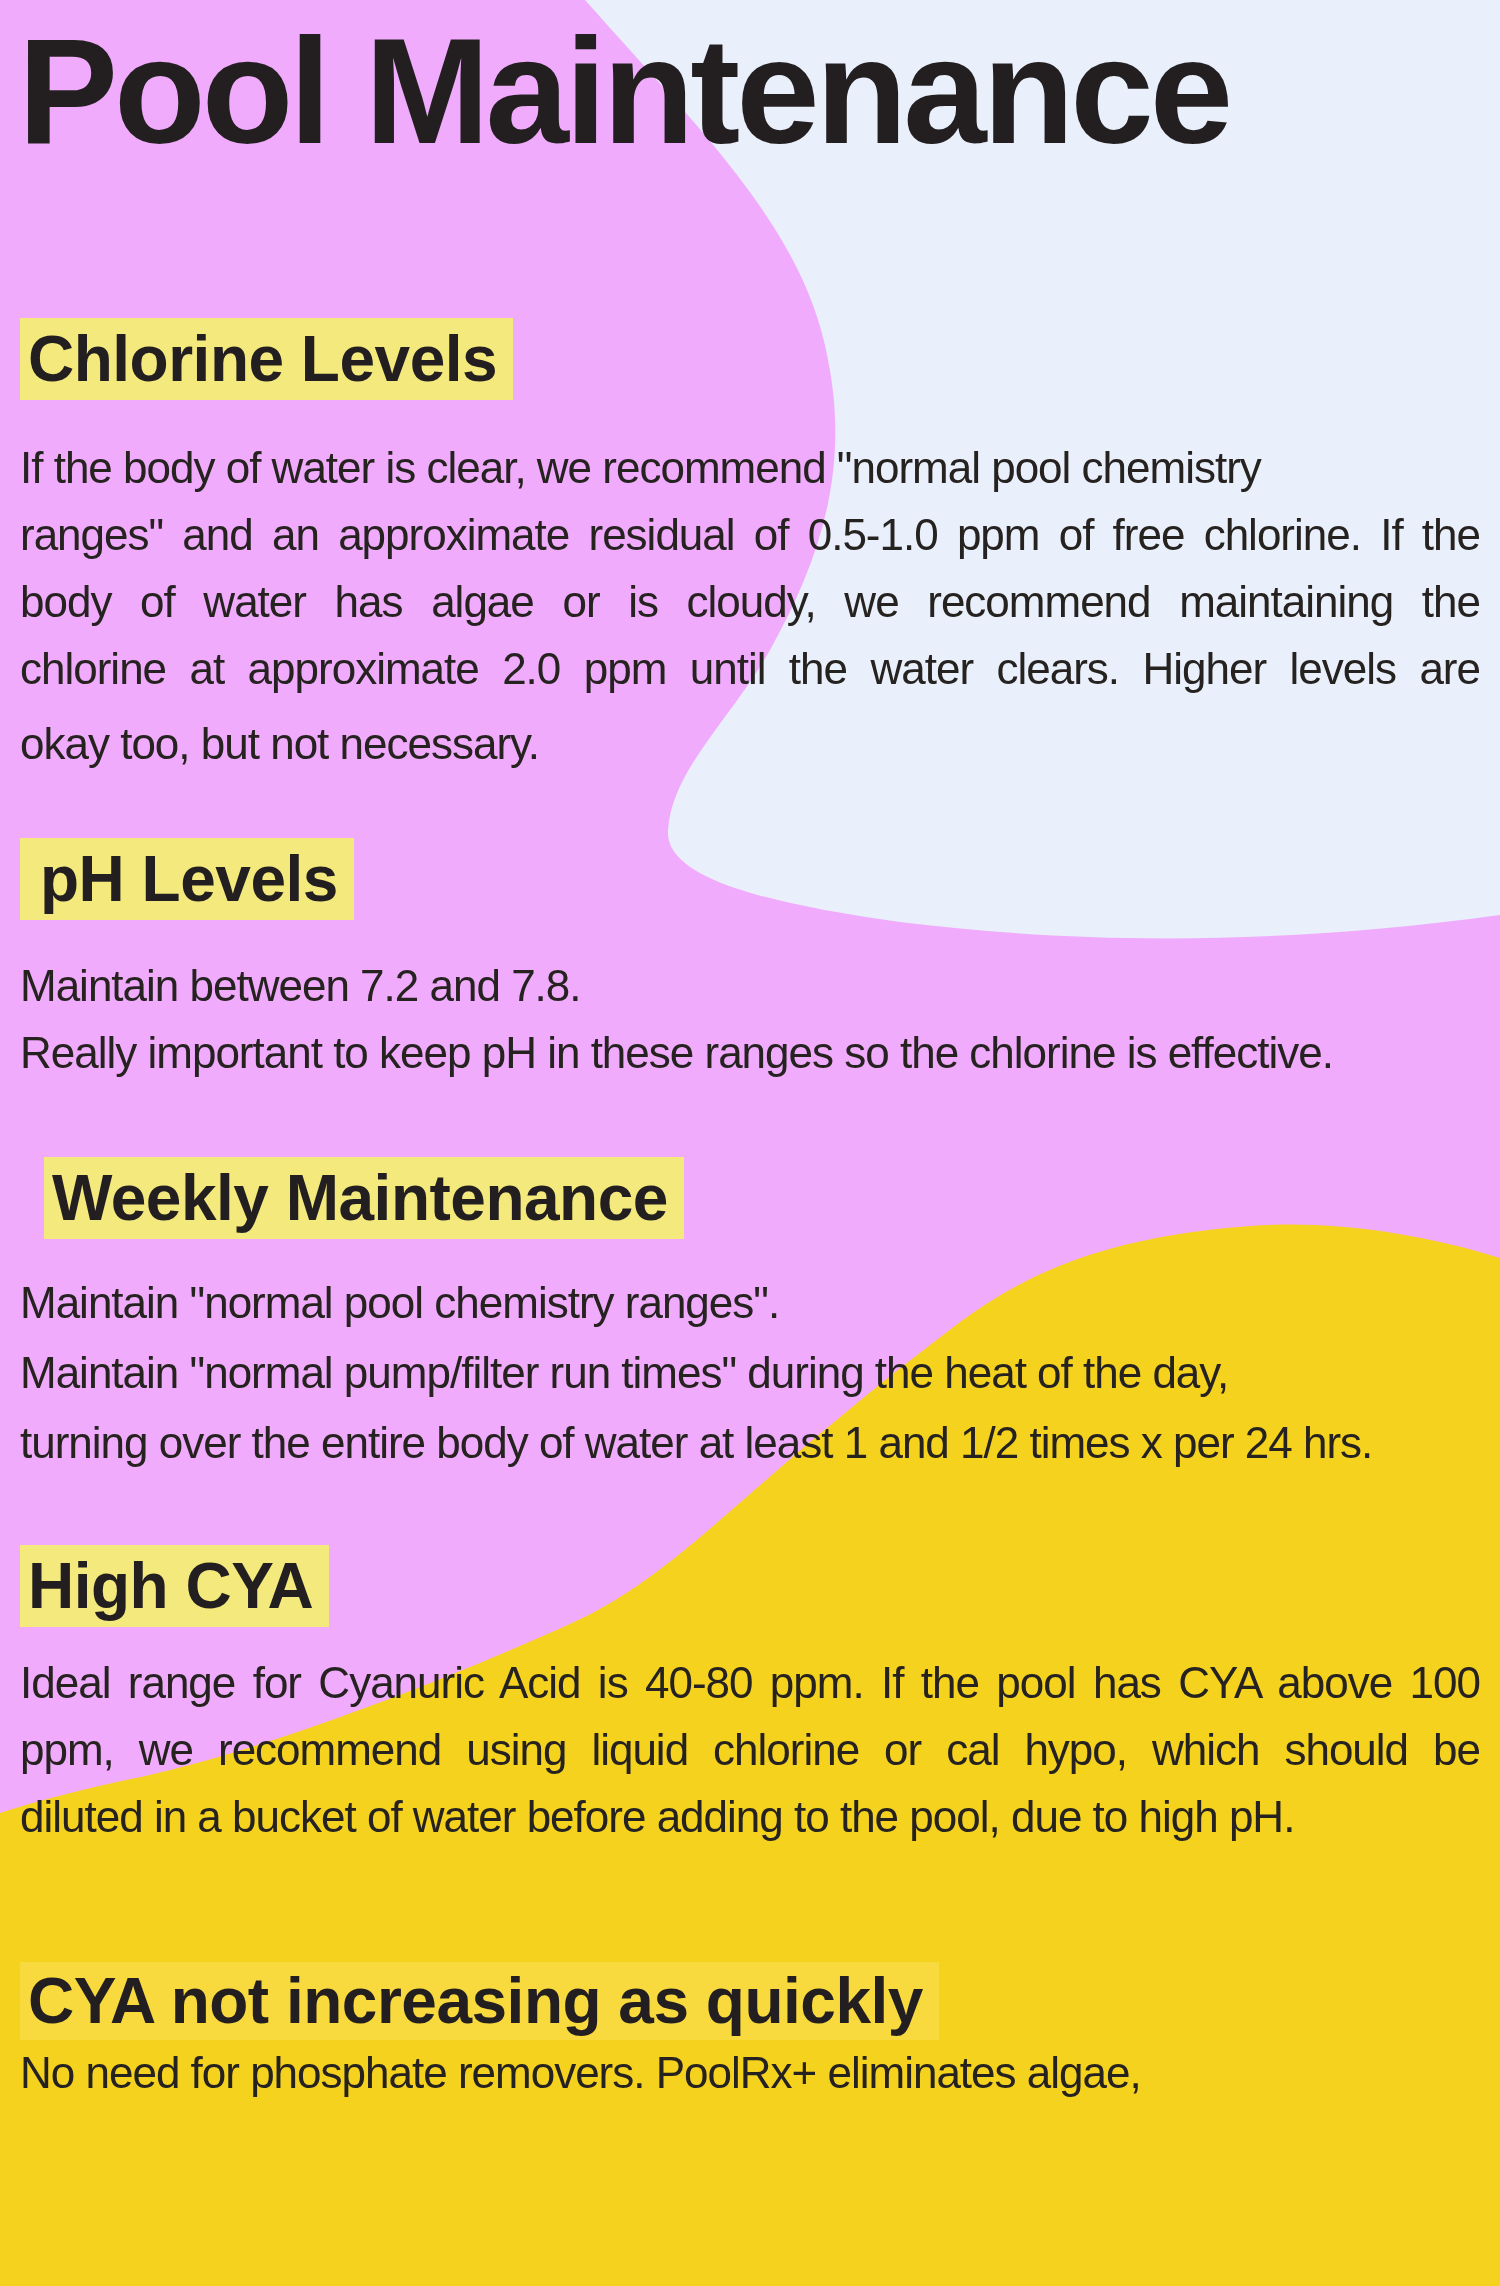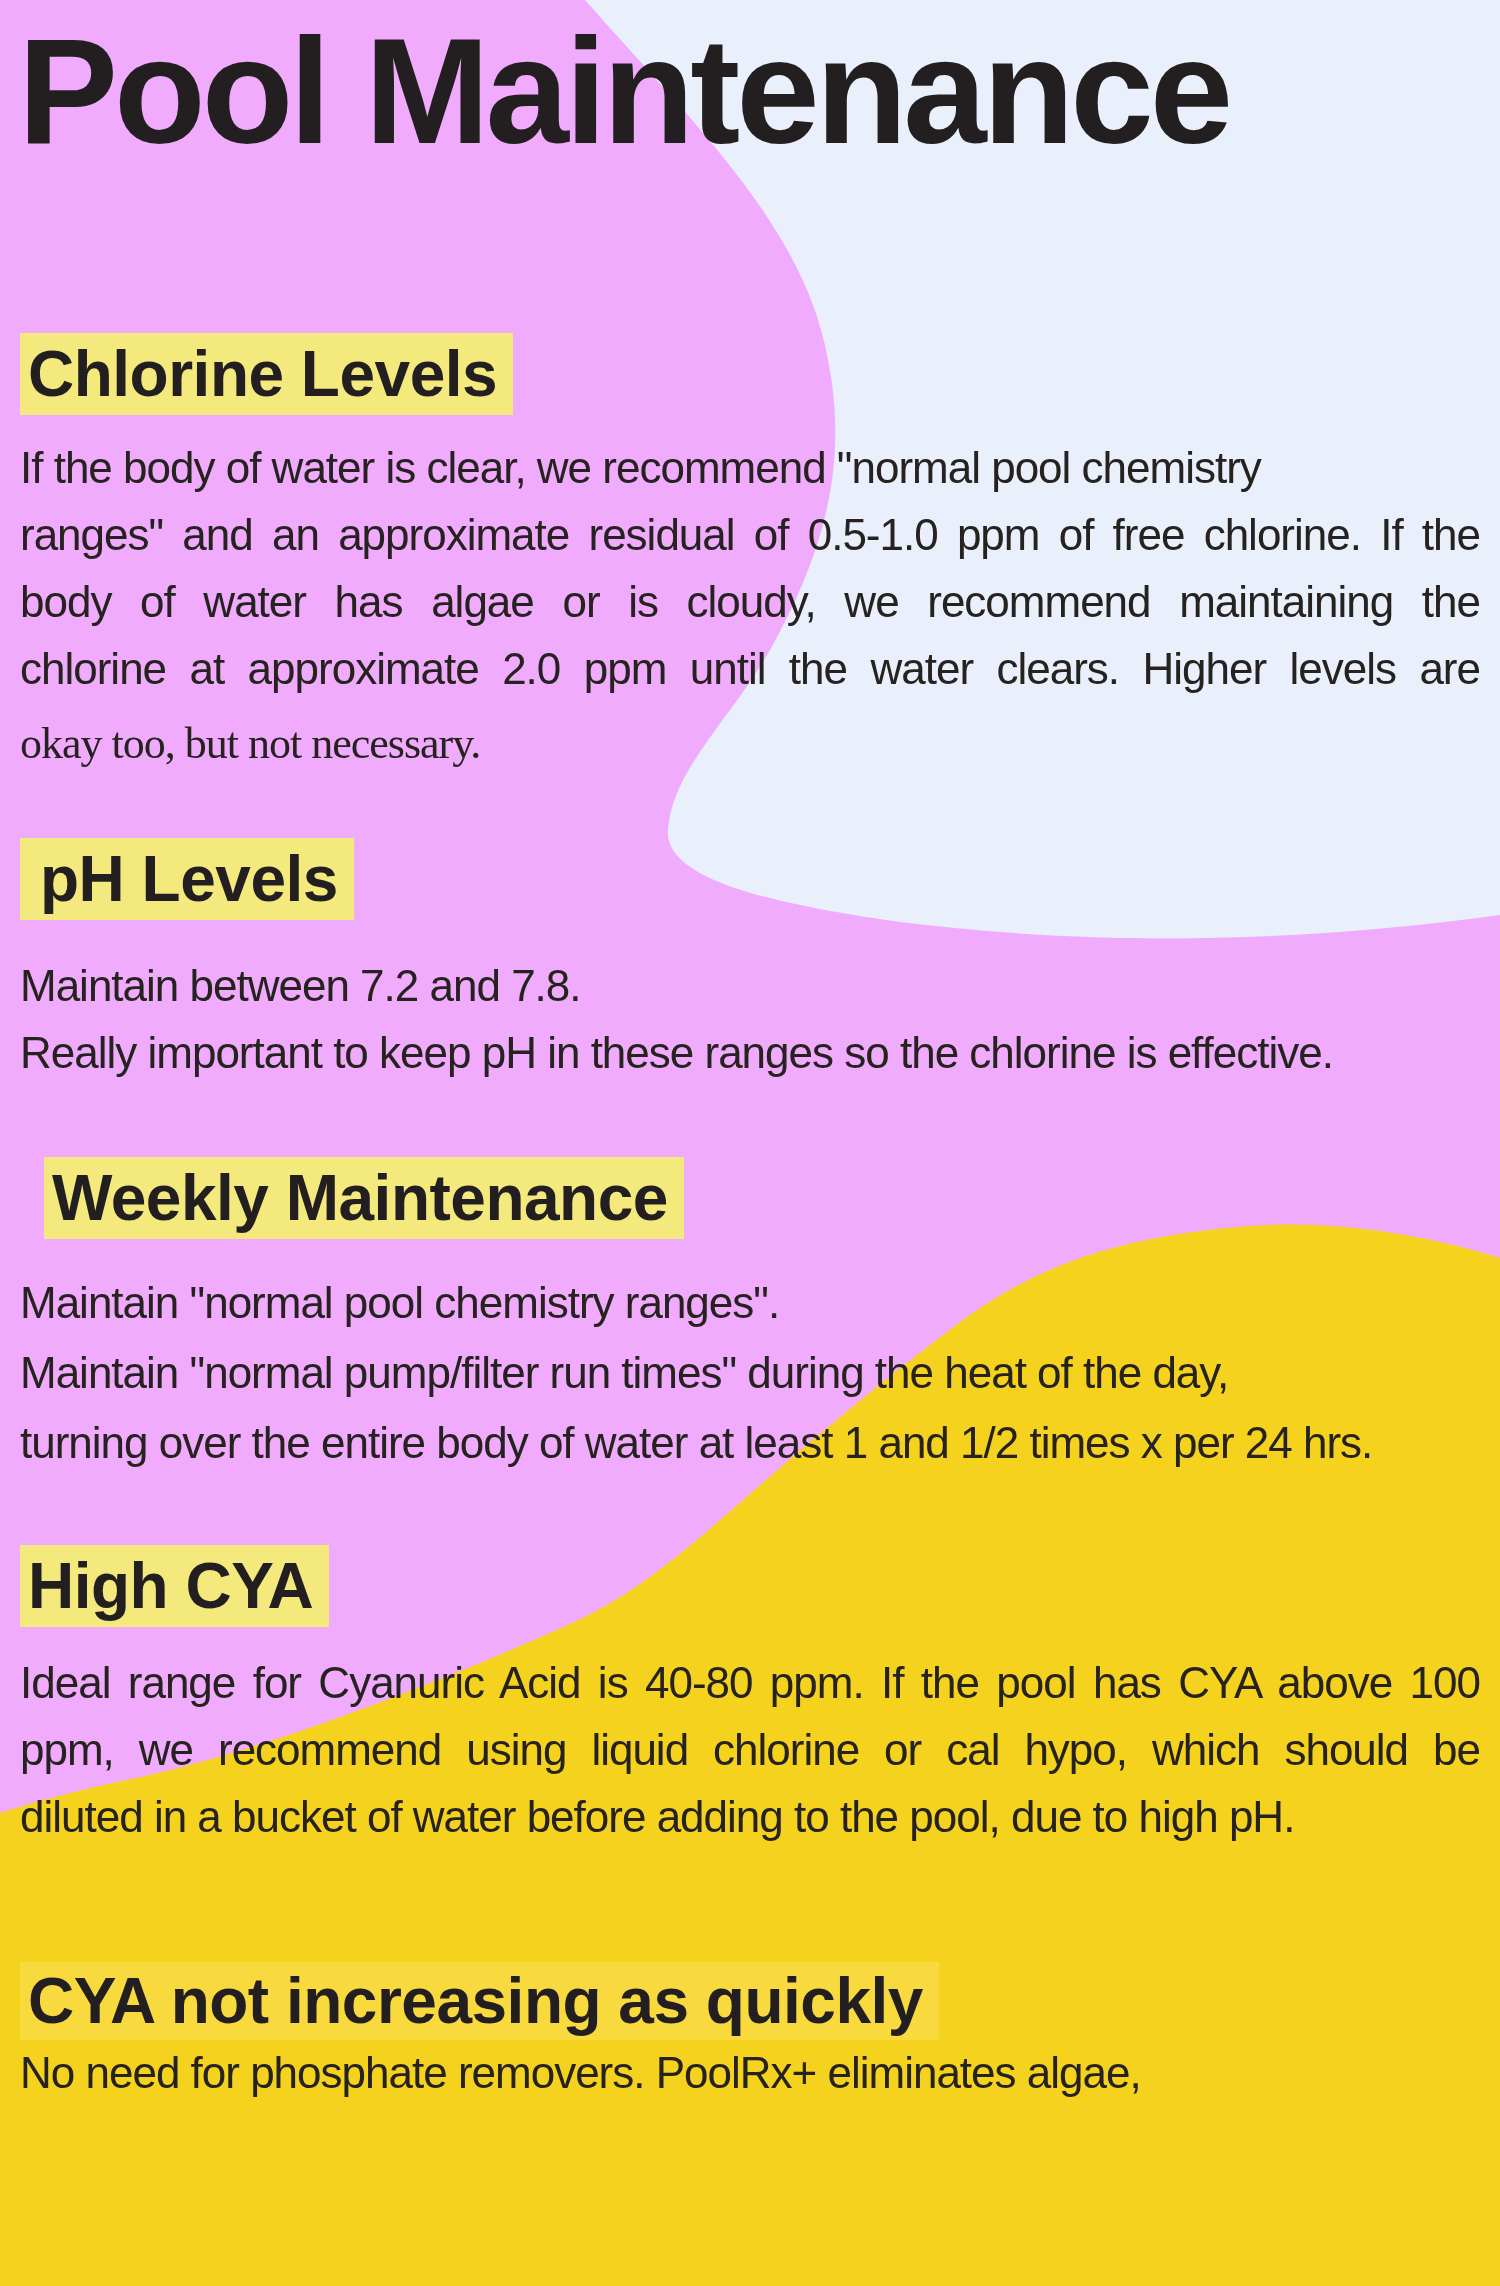--- a/index.html
+++ b/index.html
@@ -85,27 +85,27 @@
              C 1130 1235, 1040 1262, 960 1322
              C 870 1390, 800 1450, 720 1520
              C 640 1590, 600 1612, 545 1635
              C 420 1690, 250 1755, 126 1780
              C 80 1790, 40 1800, 0 1813
              L 0 2286 L 1500 2286 Z" fill="#F5D21E"></path>
   </svg>
 
   <h1 class="title">Pool Maintenance</h1>
 
-  <h2 class="heading" style="top: 333px; background-color: rgb(243, 233, 124);">Chlorine Levels</h2>
+  <h2 class="heading" style="top: 318px; background-color: rgb(243, 233, 124);">Chlorine Levels</h2>
   <div class="body-block" style="top:434px;">
     <div class="ln">If the body of water is clear, we recommend "normal pool chemistry</div>
     <div class="ln jl">ranges" and an approximate residual of 0.5-1.0 ppm of free chlorine. If the</div>
     <div class="ln jl">body of water has algae or is cloudy, we recommend maintaining the</div>
     <div class="ln jl">chlorine at approximate 2.0 ppm until the water clears. Higher levels are</div>
-    <div class="ln" style="margin-top:8px;font-family:Liberation Serif, serif;">okay too, but not necessary.</div>
+    <div class="ln" style="margin-top:8px;">okay too, but not necessary.</div>
   </div>
 
   <h2 class="heading" style="top: 838px; background-color: rgb(243, 233, 124); padding-left: 20px;">pH Levels</h2>
   <div class="body-block" style="top:952px;">
     <div class="ln">Maintain between 7.2 and 7.8.</div>
     <div class="ln">Really important to keep pH in these ranges so the chlorine is effective.</div>
   </div>
 
   <h2 class="heading" style="top: 1157px; background-color: rgb(243, 233, 124); margin-left: 24px;">Weekly Maintenance</h2>
   <div class="body-block lh70" style="top:1268px;">

